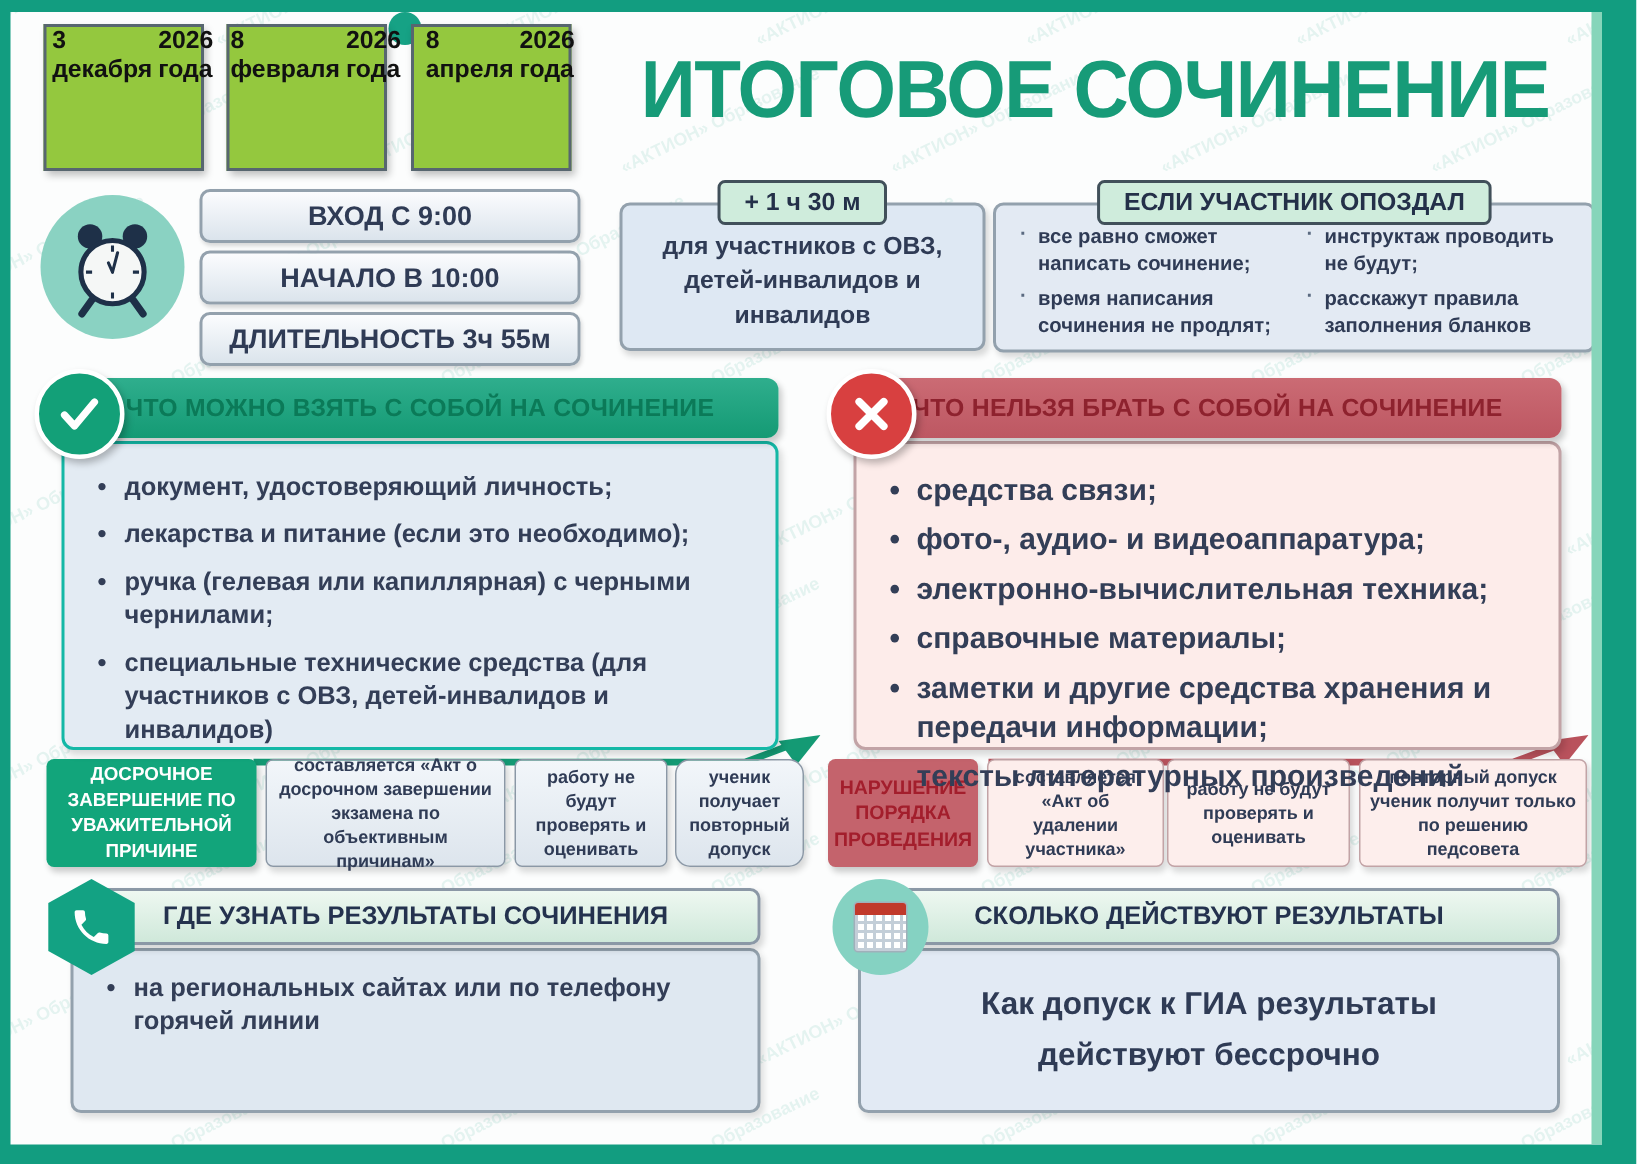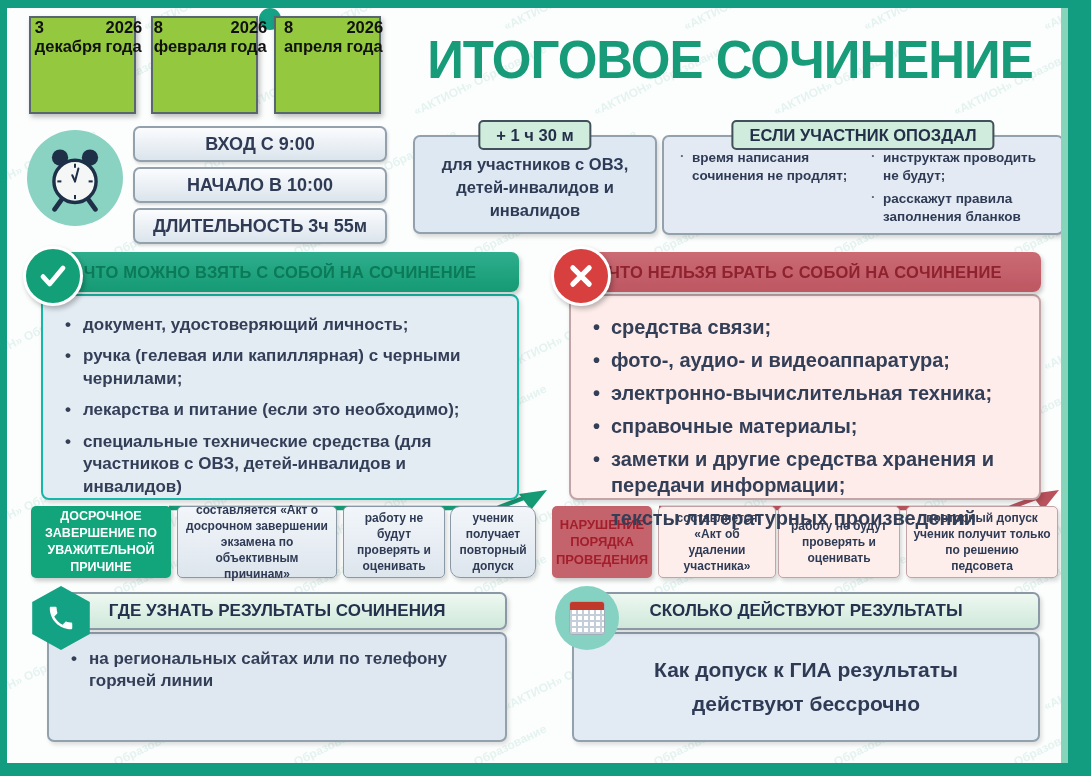--- a/index.html
+++ b/index.html
@@ -210,39 +210,40 @@
       <div class="pill" style="top:118px;">ВХОД С 9:00</div>
       <div class="pill" style="top:159px;">НАЧАЛО В 10:00</div>
       <div class="pill" style="top:200px;">ДЛИТЕЛЬНОСТЬ 3ч 55м</div>
 
       <div class="badge" style="left:528px;top:112px;">+ 1 ч 30 м</div>
       <div class="info-box ovz-box">для участников с ОВЗ, детей-инвалидов и инвалидов</div>
 
       <div class="badge" style="left:856px;top:112px;">ЕСЛИ УЧАСТНИК ОПОЗДАЛ</div>
       <div class="info-box late-box">
         <div class="late-col">
+          <div class="late-item">все равно сможет написать сочинение;</div>
           <div class="late-item">время написания сочинения не продлят;</div>
         </div>
         <div class="late-col">
           <div class="late-item">инструктаж проводить не будут;</div>
           <div class="late-item">расскажут правила заполнения бланков</div>
         </div>
       </div>
 
       <div class="sec-circle green" style="left:16px;top:238px;">
         <svg width="32" height="32" viewBox="0 0 24 24">
             <path d="M4.5 12.5l5 5.5 10-12" stroke="#fff" stroke-width="3.6" fill="none" stroke-linecap="round" stroke-linejoin="round"></path>
           </svg>
       </div>
       <div class="sec-header green" style="left:34px;top:244px;width:478px;">ЧТО МОЖНО ВЗЯТЬ С СОБОЙ НА СОЧИНЕНИЕ</div>
       <div class="content-box blue" style="left:34px;top:286px;width:478px;height:206px;">
         <ul class="blist">
           <li>документ, удостоверяющий личность;</li>
+          <li>лекарства и питание (если это необходимо);</li>
           <li>ручка (гелевая или капиллярная) с черными чернилами;</li>
-          <li>лекарства и питание (если это необходимо);</li>
           <li>специальные технические средства (для участников с ОВЗ, детей-инвалидов и инвалидов)</li>
         </ul>
       </div>
 
       <div class="sec-circle red" style="left:544px;top:238px;">
         <svg width="28" height="28" viewBox="0 0 24 24">
             <path d="M5 5l14 14M19 5L5 19" stroke="#fff" stroke-width="4.4" stroke-linecap="round"></path>
           </svg>
       </div>
       <div class="sec-header red" style="left:562px;top:244px;width:472px;">ЧТО НЕЛЬЗЯ БРАТЬ С СОБОЙ НА СОЧИНЕНИЕ</div>

